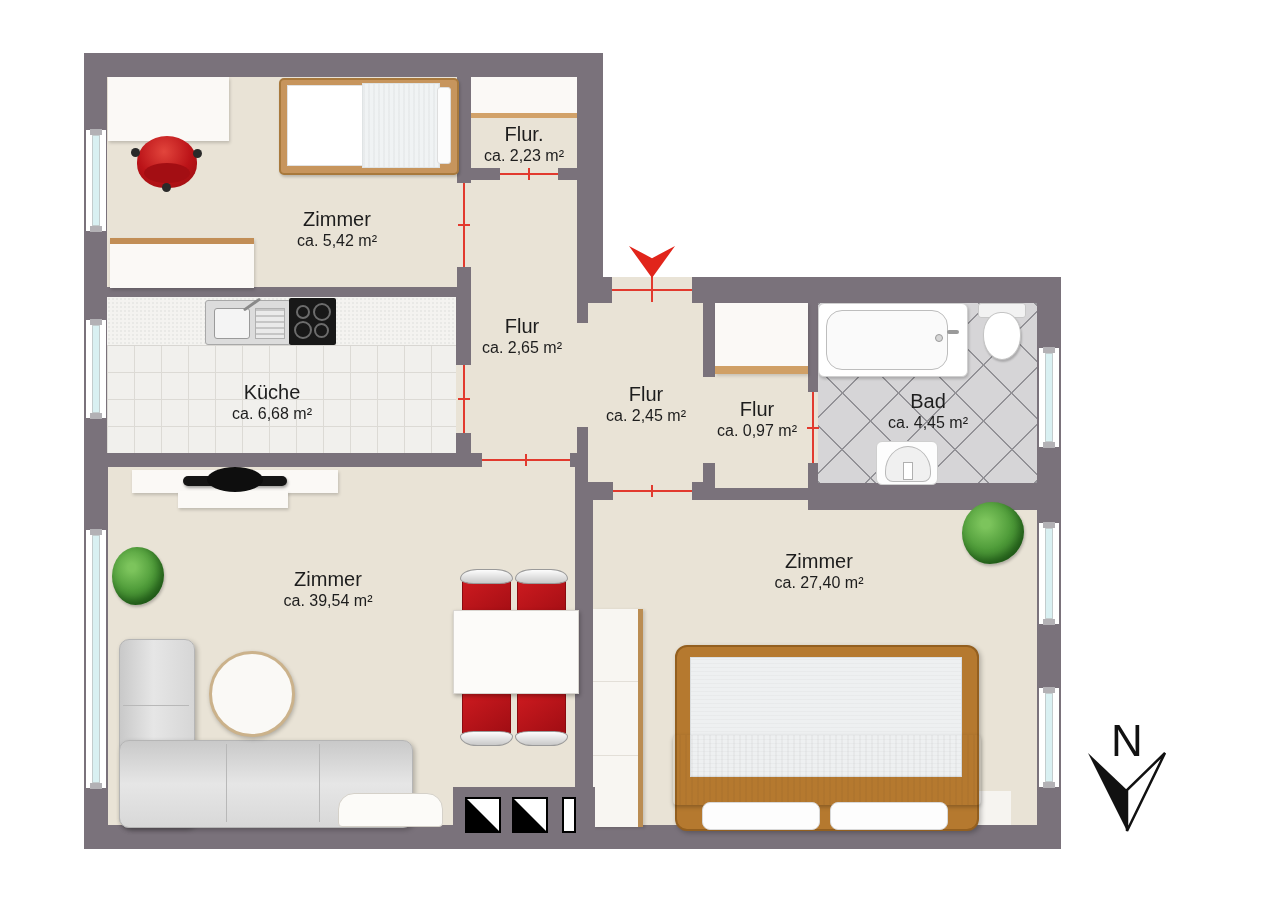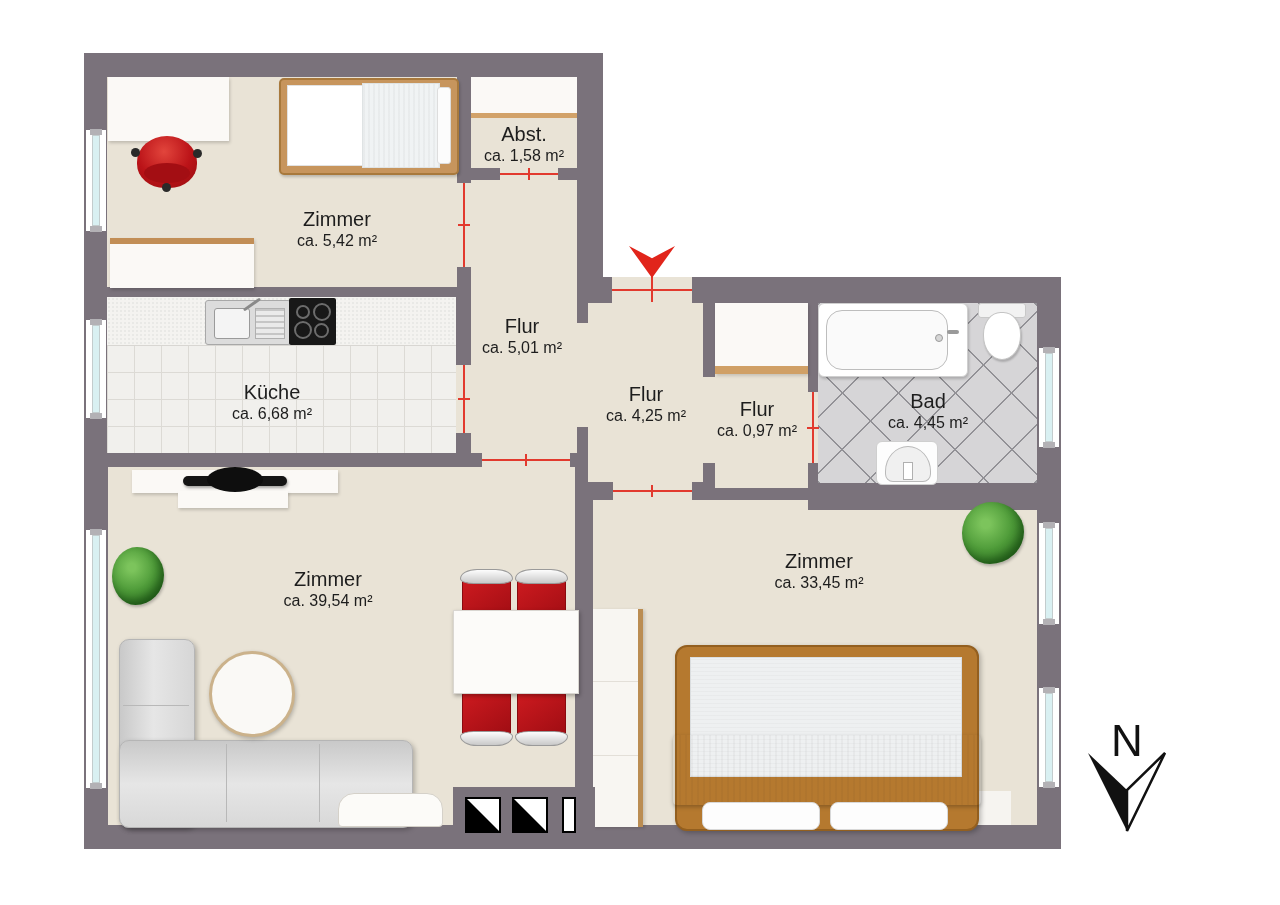--- a/index.html
+++ b/index.html
@@ -207,50 +207,50 @@
   <div class="rl" style="left:651px;top:485px;width:2px;height:12px;"></div>
   <div class="rl" style="left:812px;top:392px;width:2px;height:71px;"></div>
   <div class="rl" style="left:807px;top:427px;width:12px;height:2px;"></div>
   <div class="a" style="left:629px;top:246px;width:46px;height:32px;background:#e1251b;clip-path:polygon(0 0,50% 38%,100% 0,50% 100%);"></div>
 
   <div class="room-label" style="left:337px;top:229px;">
     <div class="rname">Zimmer</div>
     <div class="rarea">ca. 5,42 m²</div>
   </div>
   <div class="room-label" style="left:524px;top:144px;">
-    <div class="rname">Abst.</div>
-    <div class="rarea">ca. 1,58 m²</div>
+    <div class="rname">Flur.</div>
+    <div class="rarea">ca. 2,23 m²</div>
   </div>
   <div class="room-label" style="left:522px;top:336px;">
     <div class="rname">Flur</div>
-    <div class="rarea">ca. 5,01 m²</div>
+    <div class="rarea">ca. 2,65 m²</div>
   </div>
   <div class="room-label" style="left:272px;top:402px;">
     <div class="rname">Küche</div>
     <div class="rarea">ca. 6,68 m²</div>
   </div>
   <div class="room-label" style="left:646px;top:404px;">
     <div class="rname">Flur</div>
-    <div class="rarea">ca. 4,25 m²</div>
+    <div class="rarea">ca. 2,45 m²</div>
   </div>
   <div class="room-label" style="left:757px;top:419px;">
     <div class="rname">Flur</div>
     <div class="rarea">ca. 0,97 m²</div>
   </div>
   <div class="room-label" style="left:928px;top:411px;">
     <div class="rname">Bad</div>
     <div class="rarea">ca. 4,45 m²</div>
   </div>
   <div class="room-label" style="left:328px;top:589px;">
     <div class="rname">Zimmer</div>
     <div class="rarea">ca. 39,54 m²</div>
   </div>
   <div class="room-label" style="left:819px;top:571px;">
     <div class="rname">Zimmer</div>
-    <div class="rarea">ca. 33,45 m²</div>
+    <div class="rarea">ca. 27,40 m²</div>
   </div>
 
   <svg style="position:absolute;left:1082px;top:710px;" width="92" height="130" viewBox="0 0 92 130">
     <text x="45" y="46" font-size="44" fill="#111" text-anchor="middle">N</text>
     <polygon points="6,43 45,121 45,80" fill="#111"></polygon>
     <polygon points="45,121 83,43 45,80" fill="#fff" stroke="#111" stroke-width="2.5" stroke-linejoin="miter"></polygon>
   </svg>
 
 </div>
 

